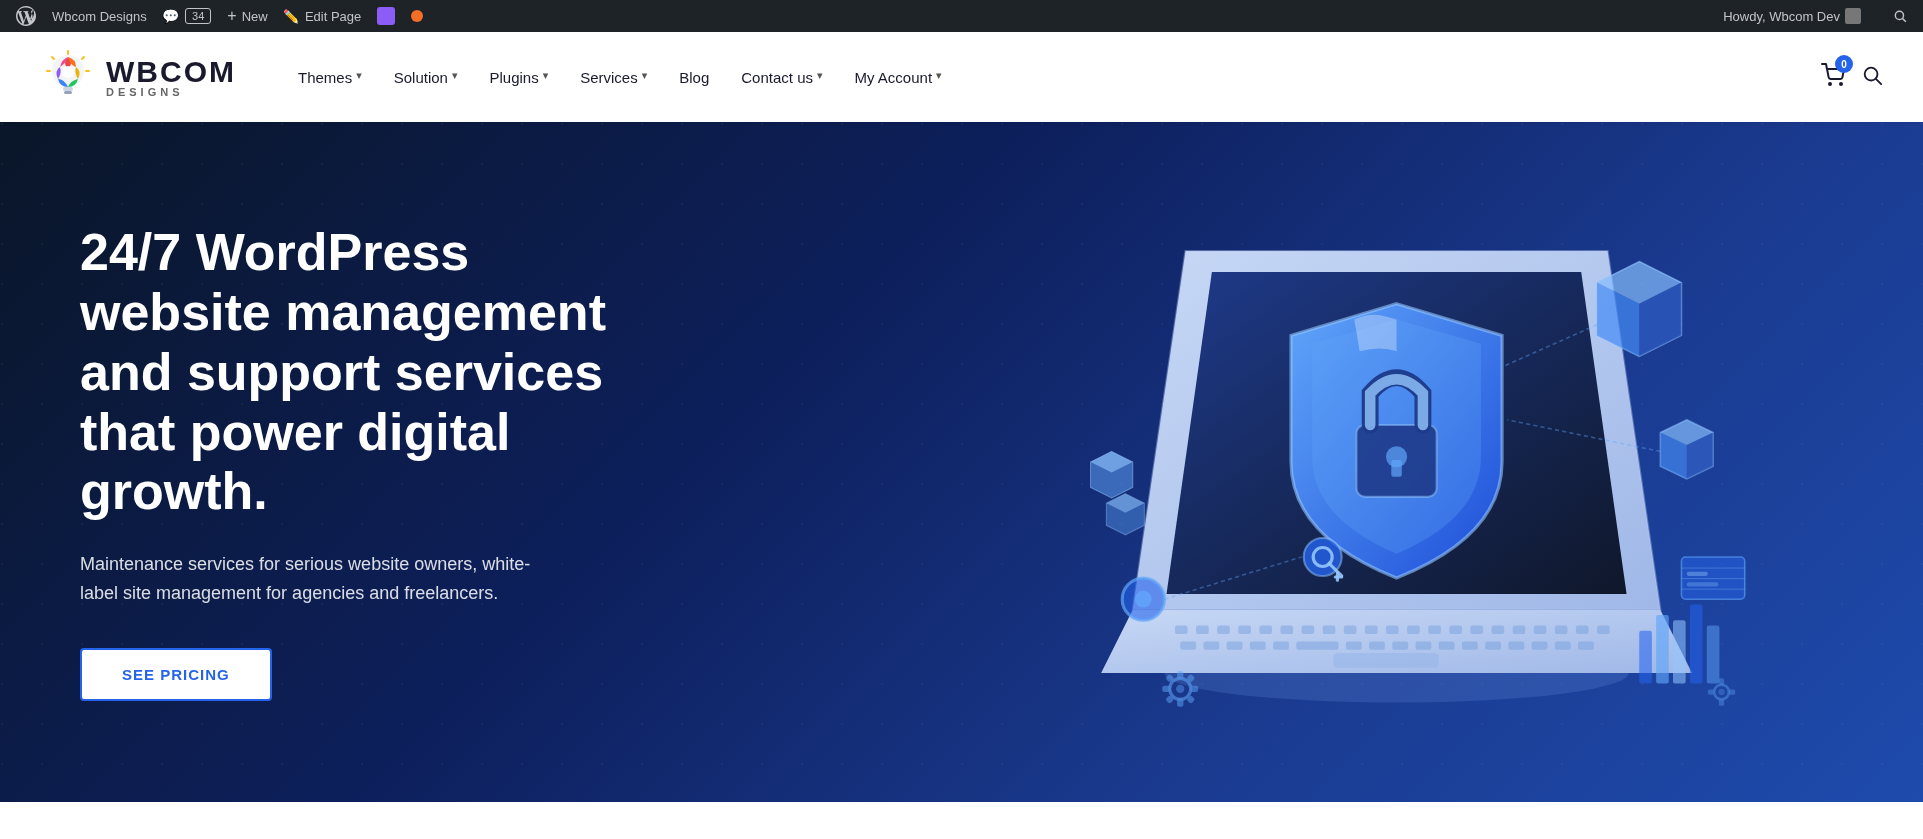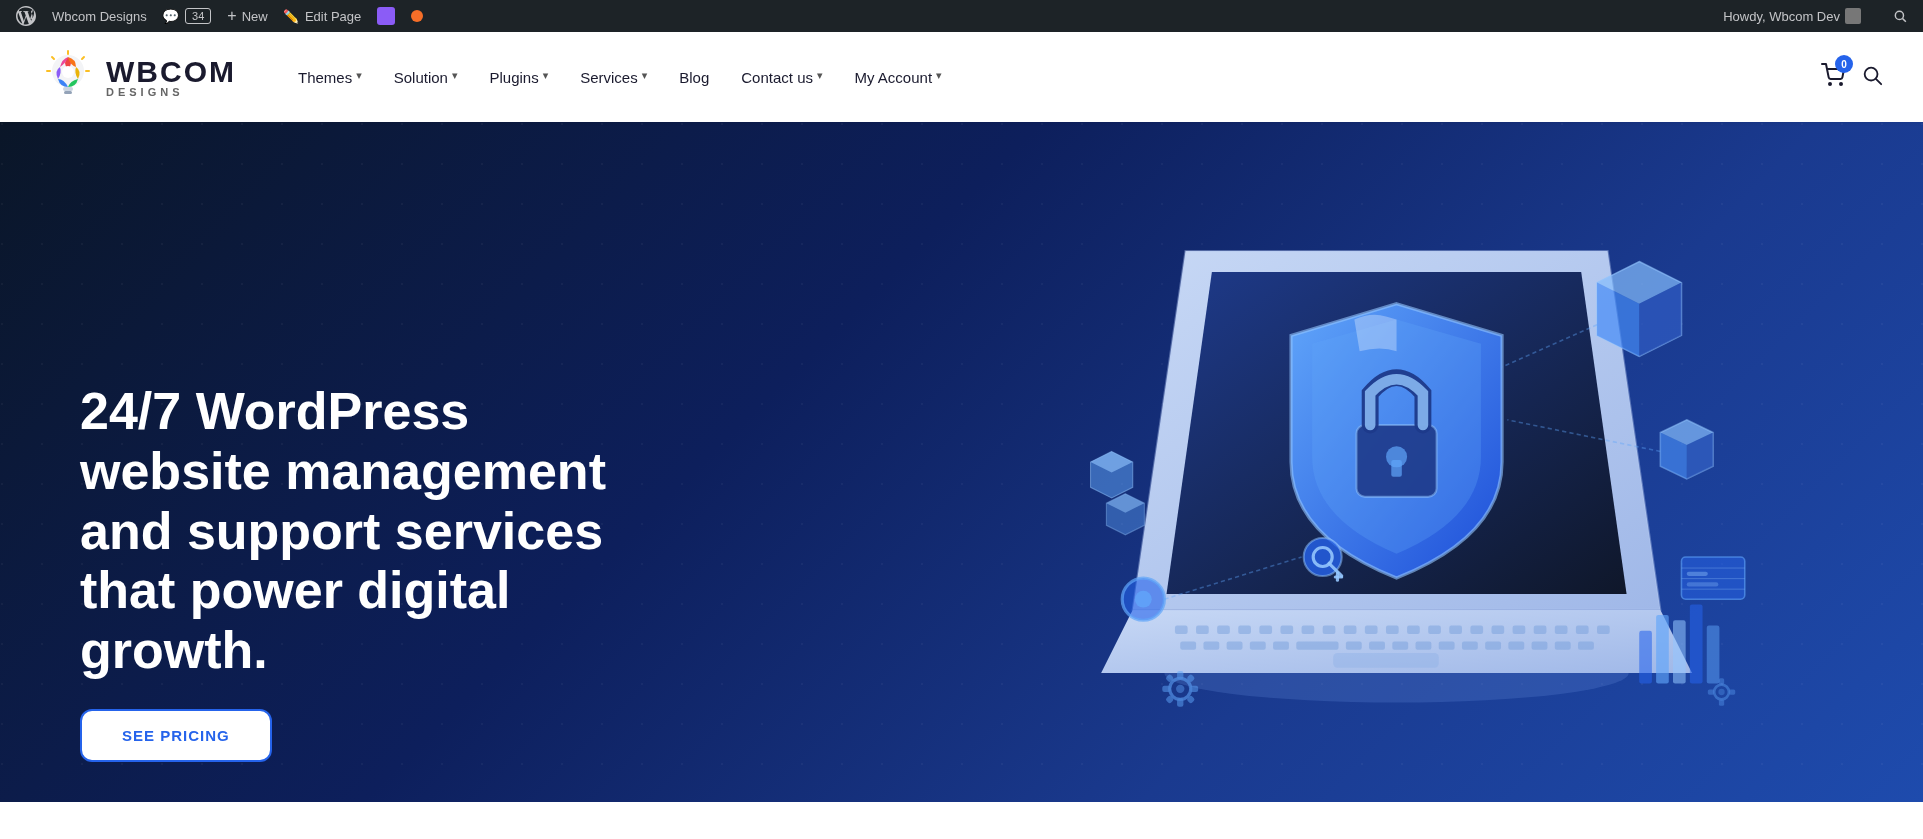--- a/index.html
+++ b/index.html
@@ -148,24 +148,24 @@
       font-weight: 600;
       cursor: pointer;
       white-space: nowrap;
     }
 
     
     .hero {
       background: linear-gradient(135deg, #0a1628 0%, #0d1f5c 40%, #1a3a8f 70%, #1e4bad 100%);
       min-height: 680px;
       display: flex;
-      align-items: flex-end;
+      align-items: center;
       position: relative;
       overflow: hidden;
-      padding: 40px 80px;
+      padding: 60px 80px;
     }
     .hero-content {
       max-width: 560px;
       z-index: 2;
       position: relative;
     }
     .hero-title {
       font-size: 52px;
       font-weight: 800;
       color: #fff;
@@ -176,21 +176,21 @@
       font-size: 18px;
       color: rgba(255,255,255,0.85);
       line-height: 1.6;
       margin-bottom: 40px;
       max-width: 480px;
     }
     .btn-see-pricing {
       background: #fff;
       color: #2563eb;
       border: 2px solid #2563eb;
-      border-radius: 12px;
+      border-radius: 4px;
       padding: 16px 40px;
       font-size: 15px;
       font-weight: 700;
       cursor: pointer;
       letter-spacing: 1px;
       text-transform: uppercase;
     }
 
     
     .hero-illustration {
@@ -332,20 +332,21 @@
         <circle cx="11" cy="11" r="7"></circle>
         <line x1="16.5" y1="16.5" x2="22" y2="22"></line>
       </svg>
     </div>
   </div>
 </header>
 
 <section class="hero">
   <div class="hero-content">
     <h1 class="hero-title">24/7 WordPress website management and support services that power digital growth.</h1>
+    <p class="hero-subtitle">Maintenance services for serious website owners, white-label site management for agencies and freelancers.</p>
     <button class="btn-see-pricing">SEE PRICING</button>
   </div>
 
   <div class="hero-illustration">
     <svg viewBox="0 0 800 580" xmlns="http://www.w3.org/2000/svg" width="90%" height="90%">
       <defs>
         <linearGradient id="laptopGrad" x1="0%" y1="0%" x2="100%" y2="100%">
           <stop offset="0%" style="stop-color:#c7d8f5;stop-opacity:1"></stop>
           <stop offset="100%" style="stop-color:#a0b8e8;stop-opacity:1"></stop>
         </linearGradient>

